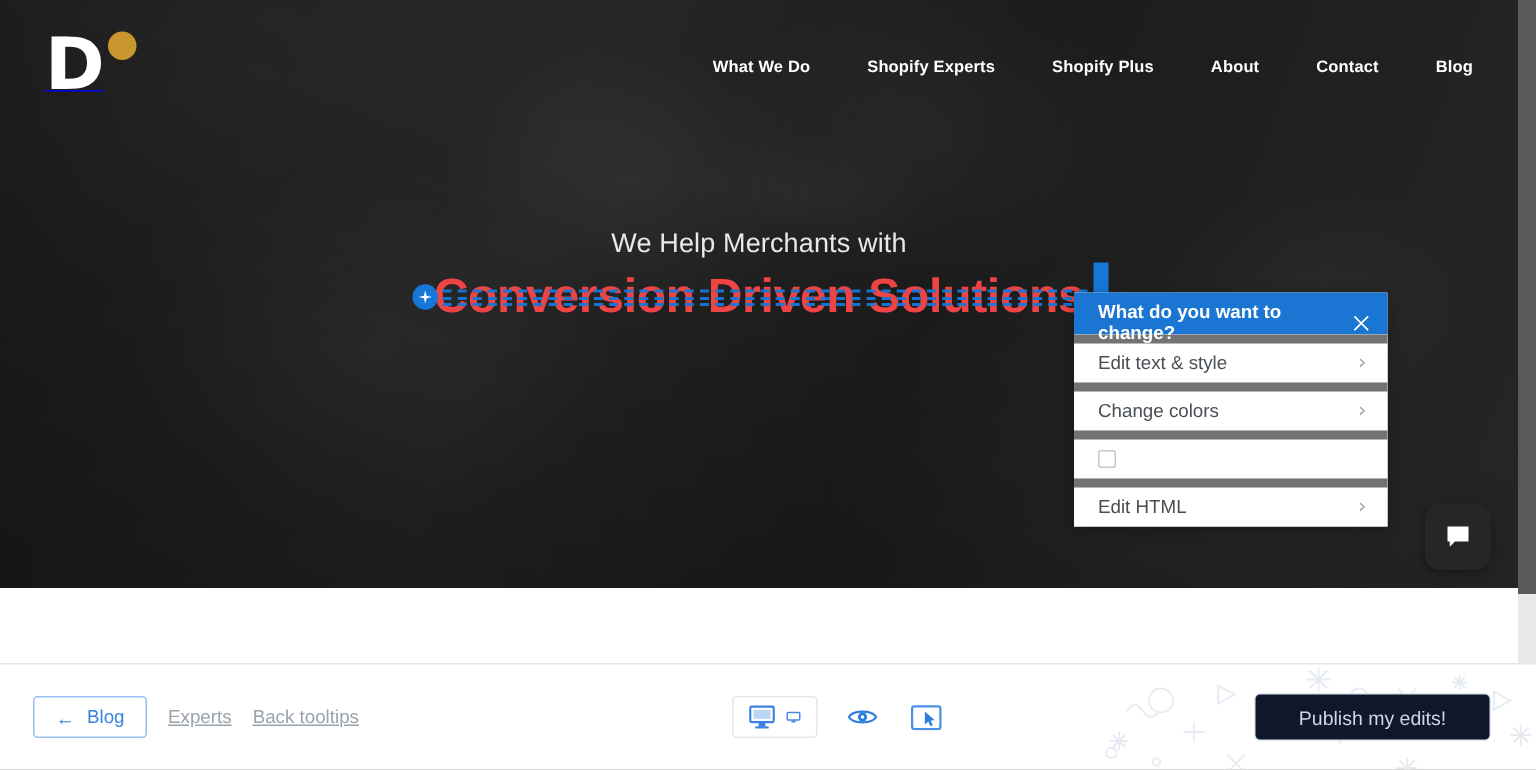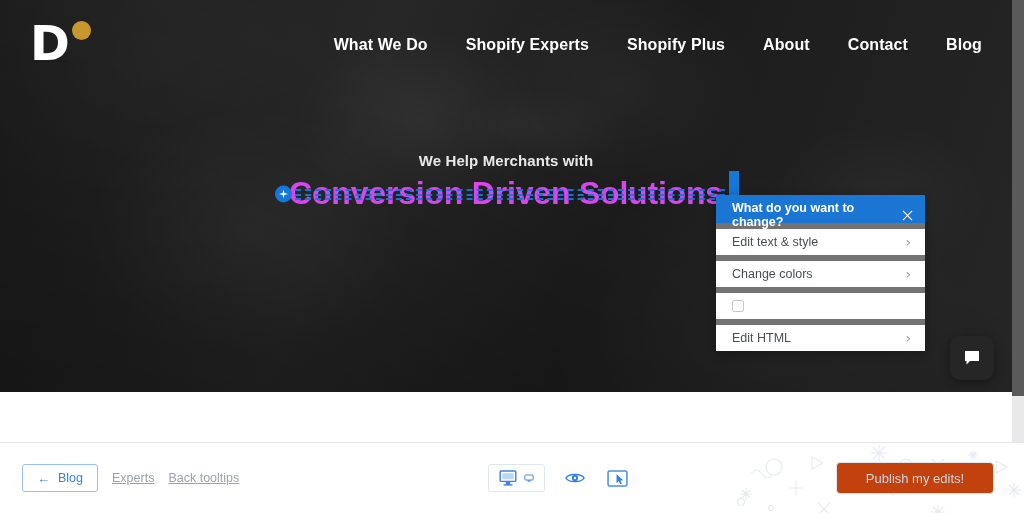--- a/index.html
+++ b/index.html
@@ -64,39 +64,39 @@
     position: absolute; left: 42px; top: 2px;
     width: 19px; height: 19px; border-radius: 50%;
     background: #c8982f;
   }
   .nav-links {
     margin-left: auto;
     display: flex; align-items: center; gap: 38px;
     padding-right: 20px;
   }
   .nav-link {
-    color: #ffffff; font-size: 16px; font-weight: 700;
+    color: #ffffff; font-size: 11px; font-weight: 700;
     text-decoration: none; white-space: nowrap;
     letter-spacing: .1px;
   }
 
   
   .hero-copy {
     position: absolute; left: 0; right: 0; top: 152px;
     text-align: center; z-index: 4;
   }
   .hero-eyebrow {
-    color: #e8e8e8; font-size: 15px; font-weight: 700;
+    color: #e8e8e8; font-size: 18px; font-weight: 400;
     letter-spacing: .1px;
   }
   .hero-title-wrap {
     position: relative; display: inline-block; margin-top: 6px;
   }
   .hero-title {
-    color: #d946ef; font-size: 32px; font-weight: 700;
+    color: #ef4444; font-size: 32px; font-weight: 700;
     letter-spacing: -0.2px; white-space: nowrap;
   }
   
   .sel-strike {
     position: absolute; left: 6px; right: -2px; top: 50%;
     height: 0; border-top: 2px dashed #1677d8;
     opacity: .95;
   }
   .sel-strike.s2 { top: 38%; }
   .sel-strike.s3 { top: 62%; }
@@ -222,21 +222,21 @@
   .tb-right {
     position: absolute; right: 0; top: 0;
     width: 300px; height: 71px;
     overflow: hidden;
   }
   .confetti { position: absolute; inset: 0; pointer-events: none; }
   .publish-btn {
     position: absolute; left: 112px; top: 19px;
     width: 158px; height: 32px;
     border: 1px solid #dfe7f2; border-radius: 4px;
-    background: #c2410c;
+    background: #0f172a;
     display: flex; align-items: center; justify-content: center;
     color: #ccd6e4; font-size: 13px; font-weight: 400;
     cursor: pointer;
   }
 </style>
 </head>
 <body>
 
 <div id="app">
 

